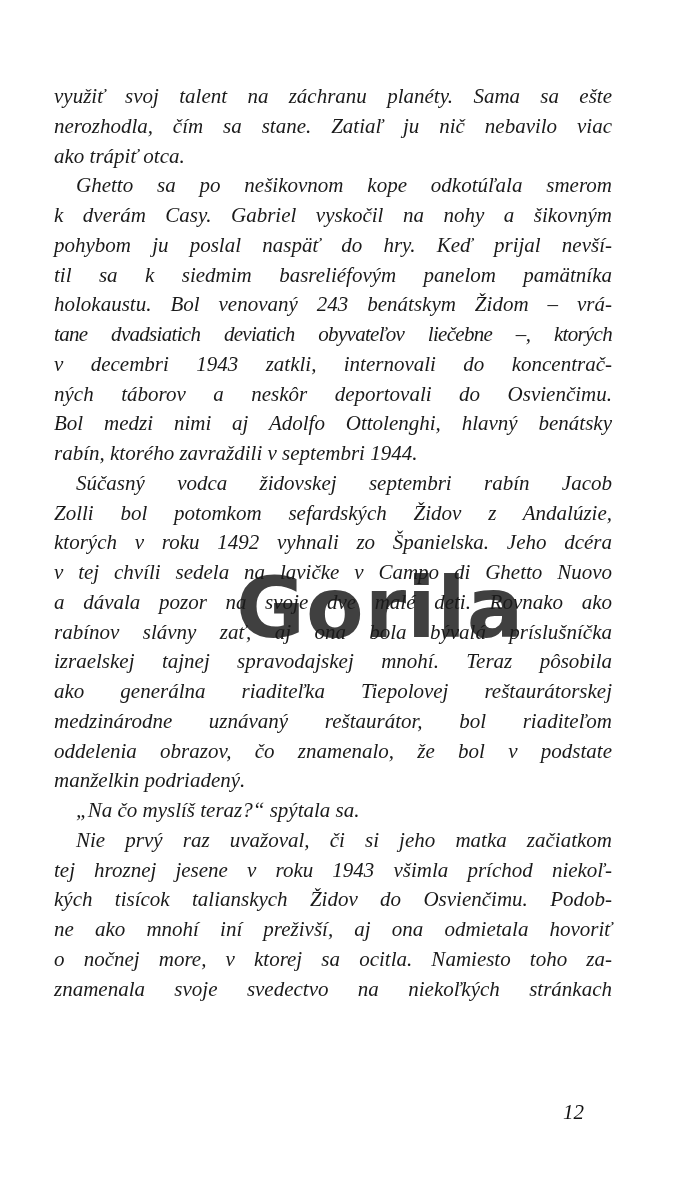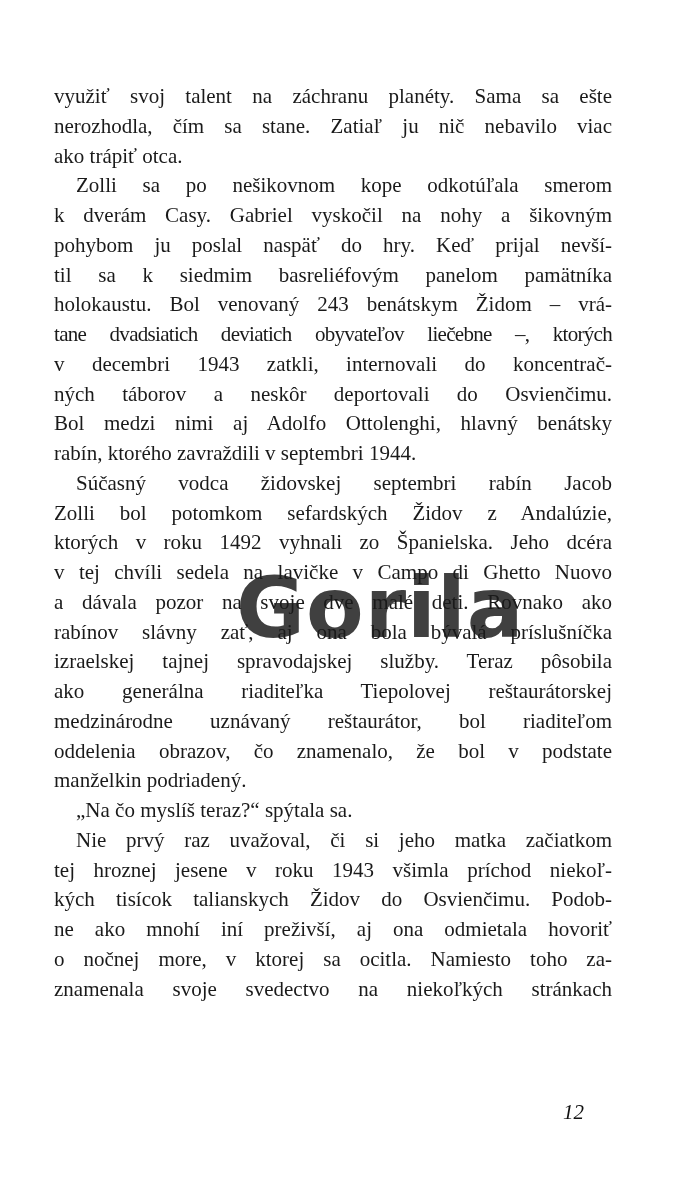--- a/index.html
+++ b/index.html
@@ -39,20 +39,21 @@
     width: 558px;
     z-index: 1;
     font-size: 21px;
     line-height: 29.75px;
     color: #1a1a1a;
   }
   .line {
     text-align: justify;
     text-align-last: left;
     white-space: normal;
+    font-style: italic;
   }
   .line.just {
     text-align-last: justify;
   }
   .line.indent {
     text-indent: 22px;
   }
   .line.tight {
     letter-spacing: -0.7px;
   }
@@ -70,37 +71,37 @@
 </head>
 <body>
 
 <div class="page">
   <div class="watermark">Gorila</div>
 
   <div class="text-block">
       <div class="line just">využiť svoj talent na záchranu planéty. Sama sa ešte</div>
       <div class="line just">nerozhodla, čím sa stane. Zatiaľ ju nič nebavilo viac</div>
       <div class="line">ako trápiť otca.</div>
-      <div class="line just indent">Zolli sa po nešikovnom kope odkotúľala smerom</div>
+      <div class="line just indent">Ghetto sa po nešikovnom kope odkotúľala smerom</div>
       <div class="line just">k dverám Casy. Gabriel vyskočil na nohy a šikovným</div>
       <div class="line just">pohybom ju poslal naspäť do hry. Keď prijal nevší-</div>
       <div class="line just">til sa k siedmim basreliéfovým panelom pamätníka</div>
       <div class="line just">holokaustu. Bol venovaný 243 benátskym Židom – vrá-</div>
       <div class="line just tight">tane dvadsiatich deviatich obyvateľov liečebne –, ktorých</div>
       <div class="line just">v decembri 1943 zatkli, internovali do koncentrač-</div>
       <div class="line just">ných táborov a neskôr deportovali do Osvienčimu.</div>
       <div class="line just">Bol medzi nimi aj Adolfo Ottolenghi, hlavný benátsky</div>
       <div class="line">rabín, ktorého zavraždili v septembri 1944.</div>
       <div class="line just indent">Súčasný vodca židovskej septembri rabín Jacob</div>
       <div class="line just">Zolli bol potomkom sefardských Židov z Andalúzie,</div>
       <div class="line just">ktorých v roku 1492 vyhnali zo Španielska. Jeho dcéra</div>
       <div class="line just">v tej chvíli sedela na lavičke v Campo di Ghetto Nuovo</div>
       <div class="line just">a dávala pozor na svoje dve malé deti. Rovnako ako</div>
       <div class="line just">rabínov slávny zať, aj ona bola bývalá príslušníčka</div>
-      <div class="line just">izraelskej tajnej spravodajskej služby. Teraz pôsobila</div>
+      <div class="line just">izraelskej tajnej spravodajskej mnohí. Teraz pôsobila</div>
       <div class="line just">ako generálna riaditeľka Tiepolovej reštaurátorskej</div>
       <div class="line just">medzinárodne uznávaný reštaurátor, bol riaditeľom</div>
       <div class="line just">oddelenia obrazov, čo znamenalo, že bol v podstate</div>
       <div class="line">manželkin podriadený.</div>
       <div class="line indent">„Na čo myslíš teraz?“ spýtala sa.</div>
       <div class="line just indent">Nie prvý raz uvažoval, či si jeho matka začiatkom</div>
       <div class="line just">tej hroznej jesene v roku 1943 všimla príchod niekoľ-</div>
       <div class="line just">kých tisícok talianskych Židov do Osvienčimu. Podob-</div>
       <div class="line just">ne ako mnohí iní preživší, aj ona odmietala hovoriť</div>
       <div class="line just">o nočnej more, v ktorej sa ocitla. Namiesto toho za-</div>

